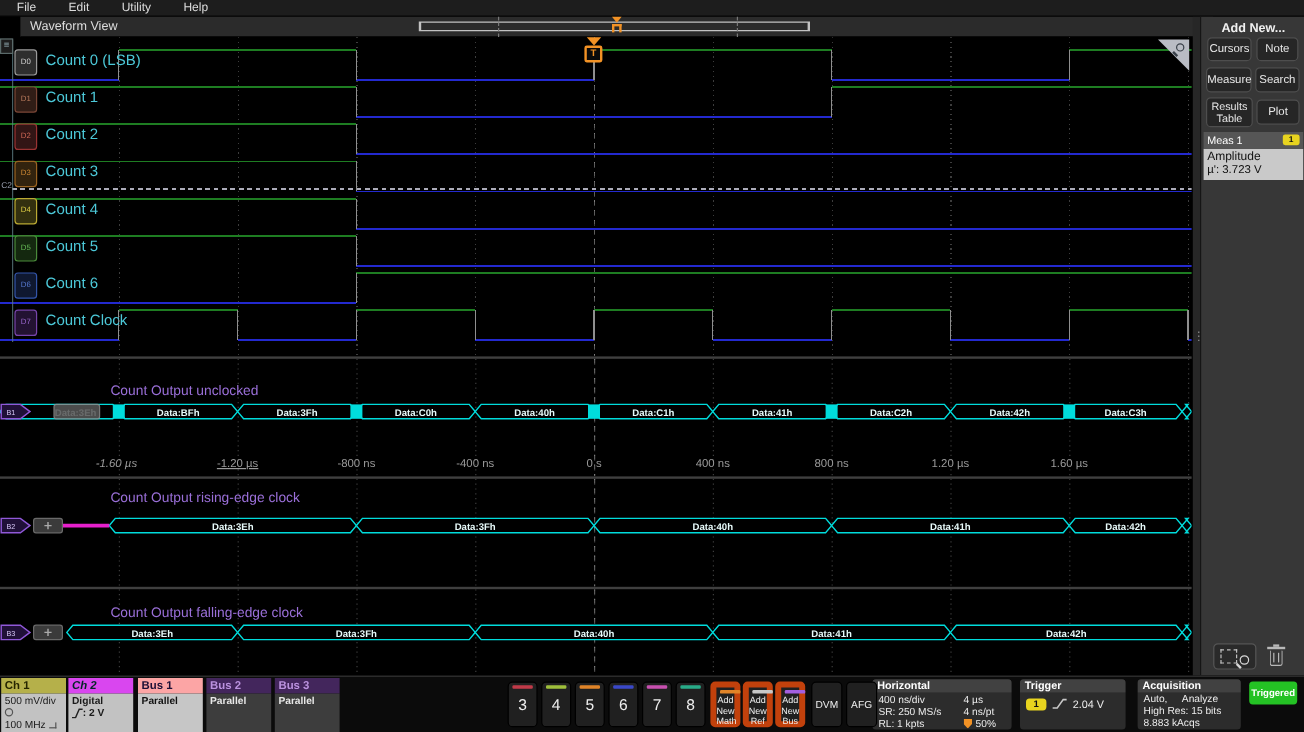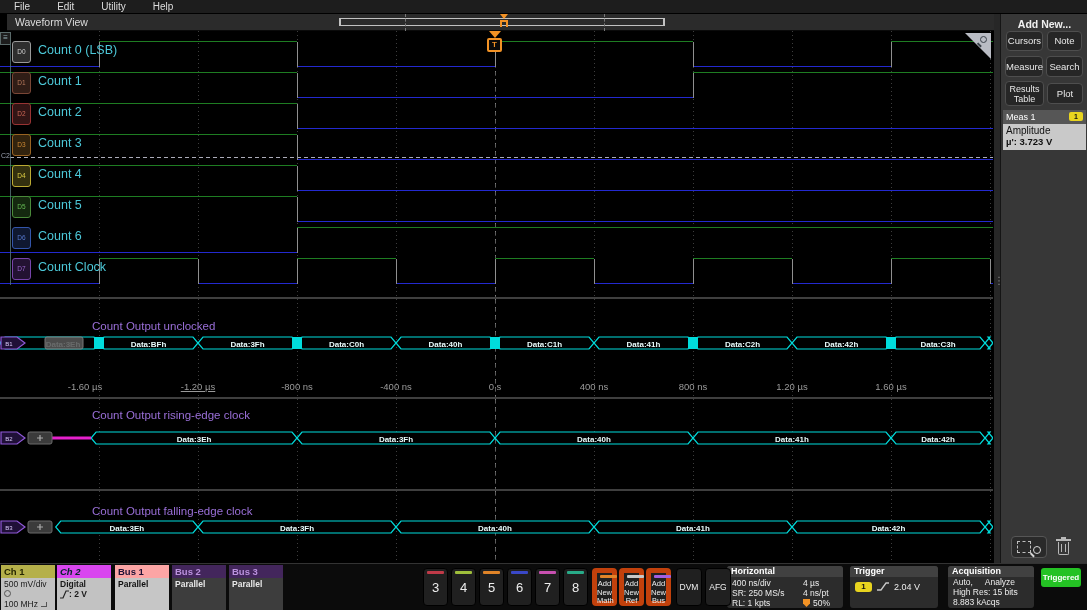--- a/index.html
+++ b/index.html
@@ -4,21 +4,21 @@
 <style>
   html,body{margin:0;padding:0;background:#222;}
   *{box-sizing:border-box;}
   .screen{position:relative;width:1087px;height:610px;background:#000;overflow:hidden;
           font-family:"Liberation Sans",sans-serif;-webkit-font-smoothing:antialiased;}
   
   .menubar{position:absolute;left:0;top:0;width:1087px;height:14px;background:#1d1d1d;
            border-bottom:1px solid #000;display:flex;align-items:center;padding-left:14px;}
   .menu-item{color:#ddd;font-size:10px;margin-right:27px;cursor:default;}
   
-  .tabbar{position:absolute;left:7px;top:14px;width:994px;height:17px;background:#2b2b2b;border-bottom:1px solid #0a0a0a;}
+  .tabbar{position:absolute;left:17px;top:14px;width:994px;height:17px;background:#2b2b2b;border-bottom:1px solid #0a0a0a;}
   .tab-title{position:absolute;left:8px;top:2px;color:#ddd;font-size:10.5px;}
   .mini-bar{position:absolute;left:332px;top:4px;width:326px;height:8px;border:1px solid #c2c2c2;border-left-width:2px;border-right-width:2px;}
   .mini-tick{position:absolute;top:0;height:17px;width:0;border-left:1px dashed #787878;}
   .mini-arr{position:absolute;left:493px;top:0;width:0;height:0;border-left:4px solid transparent;border-right:4px solid transparent;border-top:5px solid #f29225;}
   .mini-sq{position:absolute;left:493px;top:6px;width:8px;height:7px;border:2px solid #f29225;border-bottom:none;background:transparent;}
   
   .plot{position:absolute;left:0;top:31px;width:994px;height:532px;background:#000;}
   .sec{position:absolute;left:0;width:993px;background:#000;}
   #sec-digital{top:0;height:266px;}
   #sec-b1{top:266px;height:100px;border-top:2px solid #3f3f3f;}
@@ -52,21 +52,21 @@
   .b-measure{left:4px;top:42px;width:38px;height:21px;}
   .b-search{left:45px;top:42px;width:37px;height:21px;}
   .b-results{left:4px;top:67px;width:39px;height:25px;font-size:9px;}
   .b-plot{left:46px;top:69px;width:36px;height:21px;}
   .meas-card{position:absolute;left:2px;top:96px;width:83px;cursor:pointer;}
   .meas-head{height:14px;background:#565656;color:#fff;font-size:9px;line-height:14px;padding:0 3px;position:relative;}
   .meas-tag{position:absolute;right:3px;top:2px;width:14px;height:9px;background:#e8d41f;border-radius:2px;
             color:#111;font-size:7px;line-height:9px;text-align:center;font-weight:bold;}
   .meas-body{background:#c9c9c9;color:#111;padding:1px 3px 3px 3px;}
   .meas-body .m1{font-size:10px;}
-  .meas-body .m2{font-size:9.5px;font-weight:bold;}
+  .meas-body .m2{font-size:9.5px;}
   .rp-zoombtn{position:absolute;left:10px;top:522px;width:36px;height:22px;background:#2a2a2a;border:1px solid #565656;border-radius:4px;cursor:pointer;}
   .zb-box{position:absolute;left:5px;top:4px;width:14px;height:12px;border:1px dashed #c0c0c0;}
   .zb-mag{position:absolute;right:5px;bottom:3px;width:8px;height:8px;border:1.5px solid #d8d8d8;border-radius:50%;}
   .zb-mag::after{content:"";position:absolute;left:-4px;bottom:-2px;width:5px;height:1.5px;background:#d8d8d8;transform:rotate(45deg);}
   .rp-trash{position:absolute;left:52px;top:523px;width:20px;height:20px;cursor:pointer;}
   .t-handle{position:absolute;left:8px;top:0;width:5px;height:2px;background:#b8b8b8;}
   .t-lid{position:absolute;left:3px;top:2px;width:15px;height:2px;background:#b8b8b8;}
   .t-body{position:absolute;left:5px;top:5px;width:11px;height:13px;border:1px solid #b8b8b8;border-top:none;border-radius:0 0 2px 2px;}
   .t-body::before{content:"";position:absolute;left:2px;top:2px;width:1px;height:8px;background:#b8b8b8;}
   .t-body::after{content:"";position:absolute;right:2px;top:2px;width:1px;height:8px;background:#b8b8b8;}
@@ -267,21 +267,21 @@
           <rect x="94" y="38" width="10" height="12" fill="#00dcdc"></rect>
           <rect x="292" y="38" width="10" height="12" fill="#00dcdc"></rect>
           <rect x="490" y="38" width="10" height="12" fill="#00dcdc"></rect>
           <rect x="688" y="38" width="10" height="12" fill="#00dcdc"></rect>
           <rect x="886" y="38" width="10" height="12" fill="#00dcdc"></rect>
           <rect x="45" y="38" width="38" height="12" rx="2" fill="#575757" stroke="#8a8a8a" opacity="0.88"></rect>
           <path d="M1,38 H17 L25,44 L17,50 H1 Z" fill="#201038" stroke="#9058d8" stroke-width="1.2"></path>
           <text x="9" y="47" text-anchor="middle" font-size="6" fill="#d8c8f8" font-family="&quot;Liberation Sans&quot;,sans-serif">B1</text>
         </svg>
       <span class="bus-title" style="top:21px">Count Output unclocked</span>
-    <span class="axis-lab" style="left: 85px;">-1.60 µs</span>
+    <span class="axis-lab" style="left: 97px; font-style: italic;">-1.60 µs</span>
         <span class="axis-lab" style="left: 198px; text-decoration: underline;">-1.20 µs</span>
         <span class="axis-lab" style="left: 297px;">-800 ns</span>
         <span class="axis-lab" style="left: 396px;">-400 ns</span>
         <span class="axis-lab" style="left: 495px;">0 s</span>
         <span class="axis-lab" style="left: 594px;">400 ns</span>
         <span class="axis-lab" style="left: 693px;">800 ns</span>
         <span class="axis-lab" style="left: 792px;">1.20 µs</span>
         <span class="axis-lab" style="left: 891px;">1.60 µs</span>
       </div>
     <div class="sec" id="sec-b2">

